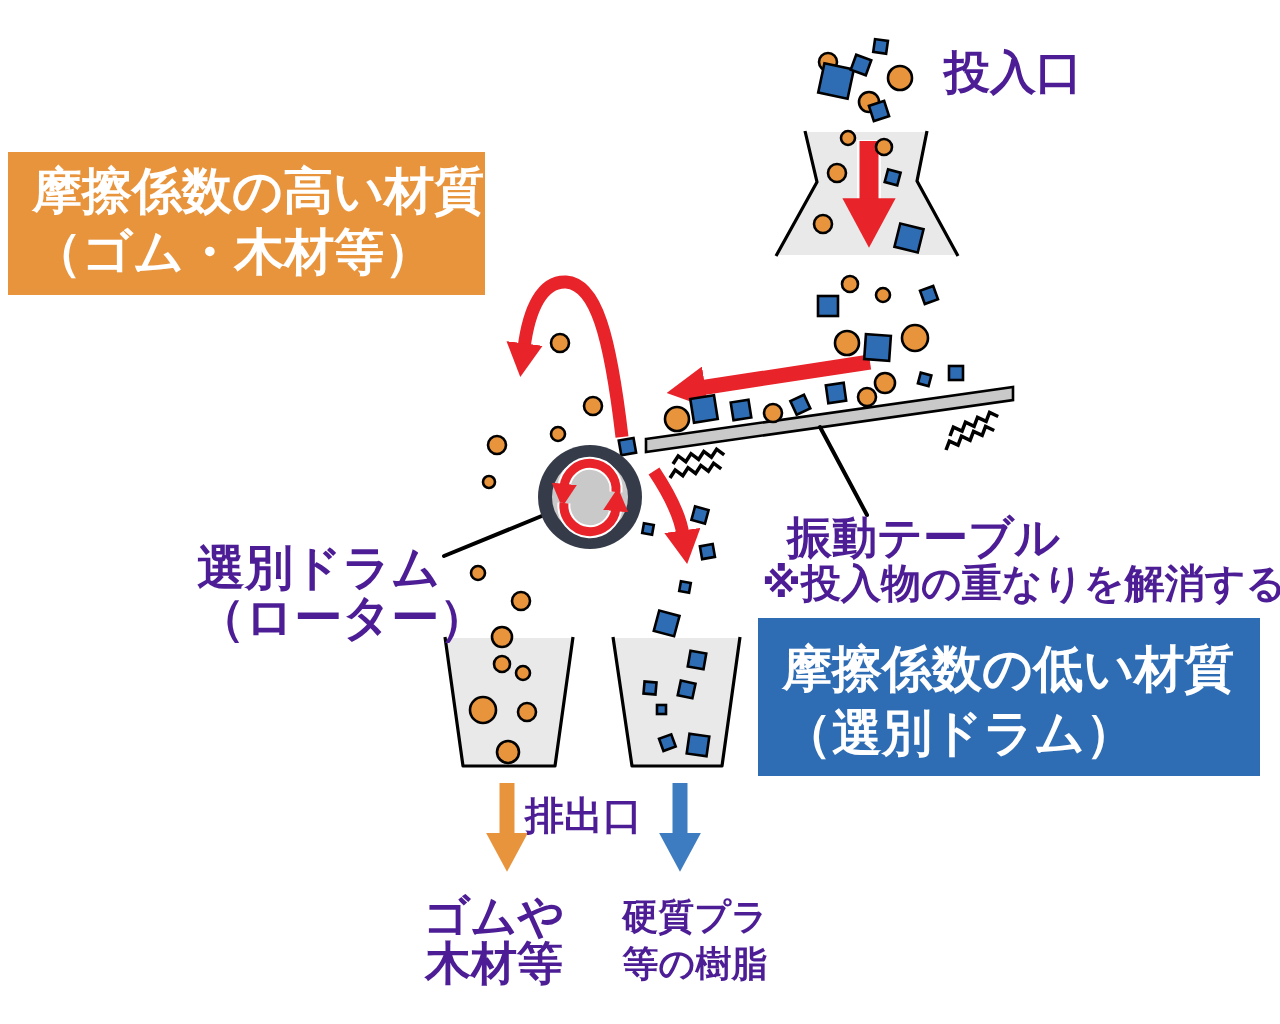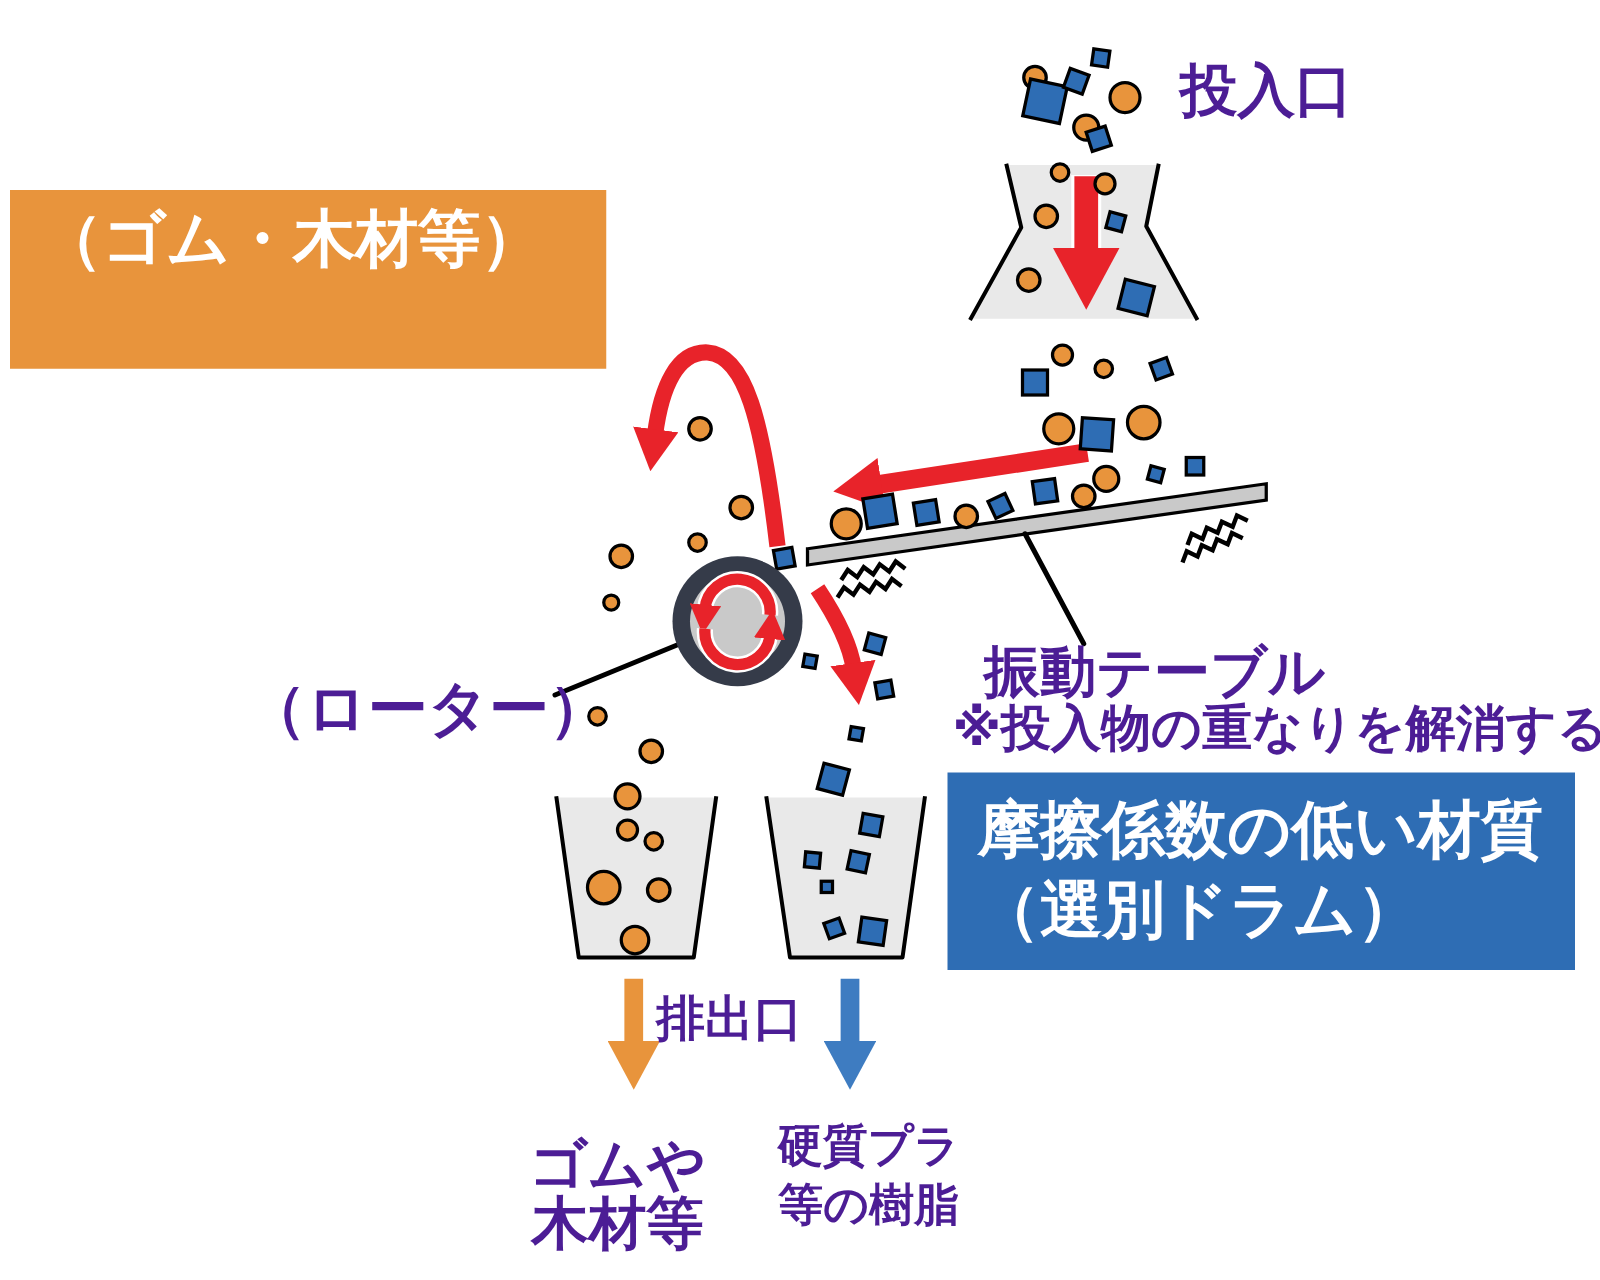--- a/index.html
+++ b/index.html
@@ -6,27 +6,27 @@
   .stage{
     position:relative;width:1280px;height:1024px;background:#fff;overflow:hidden;
     font-family:"Liberation Sans","DejaVu Sans",sans-serif;font-weight:800;
   }
   .stage svg{position:absolute;left:0;top:0;}
   .lbl{position:absolute;color:#4c1d95;white-space:nowrap;line-height:1.05;}
   .banner{position:absolute;color:#fff;box-sizing:border-box;white-space:nowrap;}
   #banner-high{left:8px;top:152px;width:477px;height:143px;padding:9px 0 0 24px;
     font-size:50px;line-height:61px;background:var(--orange);}
   #banner-low{left:758px;top:618px;width:502px;height:158px;padding:19px 0 0 24px;
-    font-size:50px;line-height:64px;background:var(--blue);font-family:Liberation Mono, monospace;}
+    font-size:50px;line-height:64px;background:var(--blue);}
   #lbl-inlet{left:944px;top:48px;font-size:46px;}
   #lbl-drum{left:197px;top:543px;font-size:48px;line-height:50px;}
   #lbl-table-title{left:763px;top:514px;font-size:45px;margin-left:24px;}
   #lbl-table-note{left:762px;top:562px;font-size:40px;}
   #lbl-outlet{left:525px;top:796px;font-size:39px;}
-  #lbl-out-left{left:422px;top:893px;width:144px;text-align:center;font-size:46px;line-height:47px;margin-top:15px;}
+  #lbl-out-left{left:422px;top:893px;width:144px;text-align:center;font-size:46px;line-height:47px;}
   #lbl-out-right{left:598px;top:893px;width:194px;text-align:center;font-size:36px;line-height:47px;}
 
   .po{fill:var(--orange);stroke:#000;stroke-width:2.6;}
   .pb{fill:var(--blue);stroke:#000;stroke-width:2.6;}
   .grayfill{fill:var(--gray-light);}
   .edge{stroke:#000;stroke-width:3.2;fill:none;stroke-linejoin:round;}
   .redline{stroke:var(--red);fill:none;}
   .whiteline{stroke:#fff;fill:none;}
   .zig{stroke:#000;stroke-width:3.5;fill:none;stroke-linejoin:miter;}
   .leader{stroke:#000;stroke-width:4;fill:none;stroke-linecap:round;}
@@ -188,24 +188,26 @@
     <rect class="pb" x="688" y="735" width="20" height="20" transform="rotate(8 698 745)"></rect>
   </g>
 
   <path d="M507,783 L507,838" stroke="var(--orange)" stroke-width="15" fill="none" marker-end="url(#mo)"></path>
   <path d="M680,783 L680,838" stroke="var(--blue-arrow)" stroke-width="15" fill="none" marker-end="url(#mb)"></path>
 </svg>
 
 <div class="lbl" id="lbl-inlet">投入口</div>
 
 <div class="banner" id="banner-high">
+  <div>摩擦係数の高い材質</div>
   <div>（ゴム・木材等）</div>
 </div>
 
 <div class="lbl" id="lbl-drum">
+  <div>選別ドラム</div>
   <div>（ローター）</div>
 </div>
 
 <div class="lbl" id="lbl-table-title">振動テーブル</div>
 <div class="lbl" id="lbl-table-note">※投入物の重なりを解消する</div>
 
 <div class="banner" id="banner-low">
   <div>摩擦係数の低い材質</div>
   <div>（選別ドラム）</div>
 </div>

